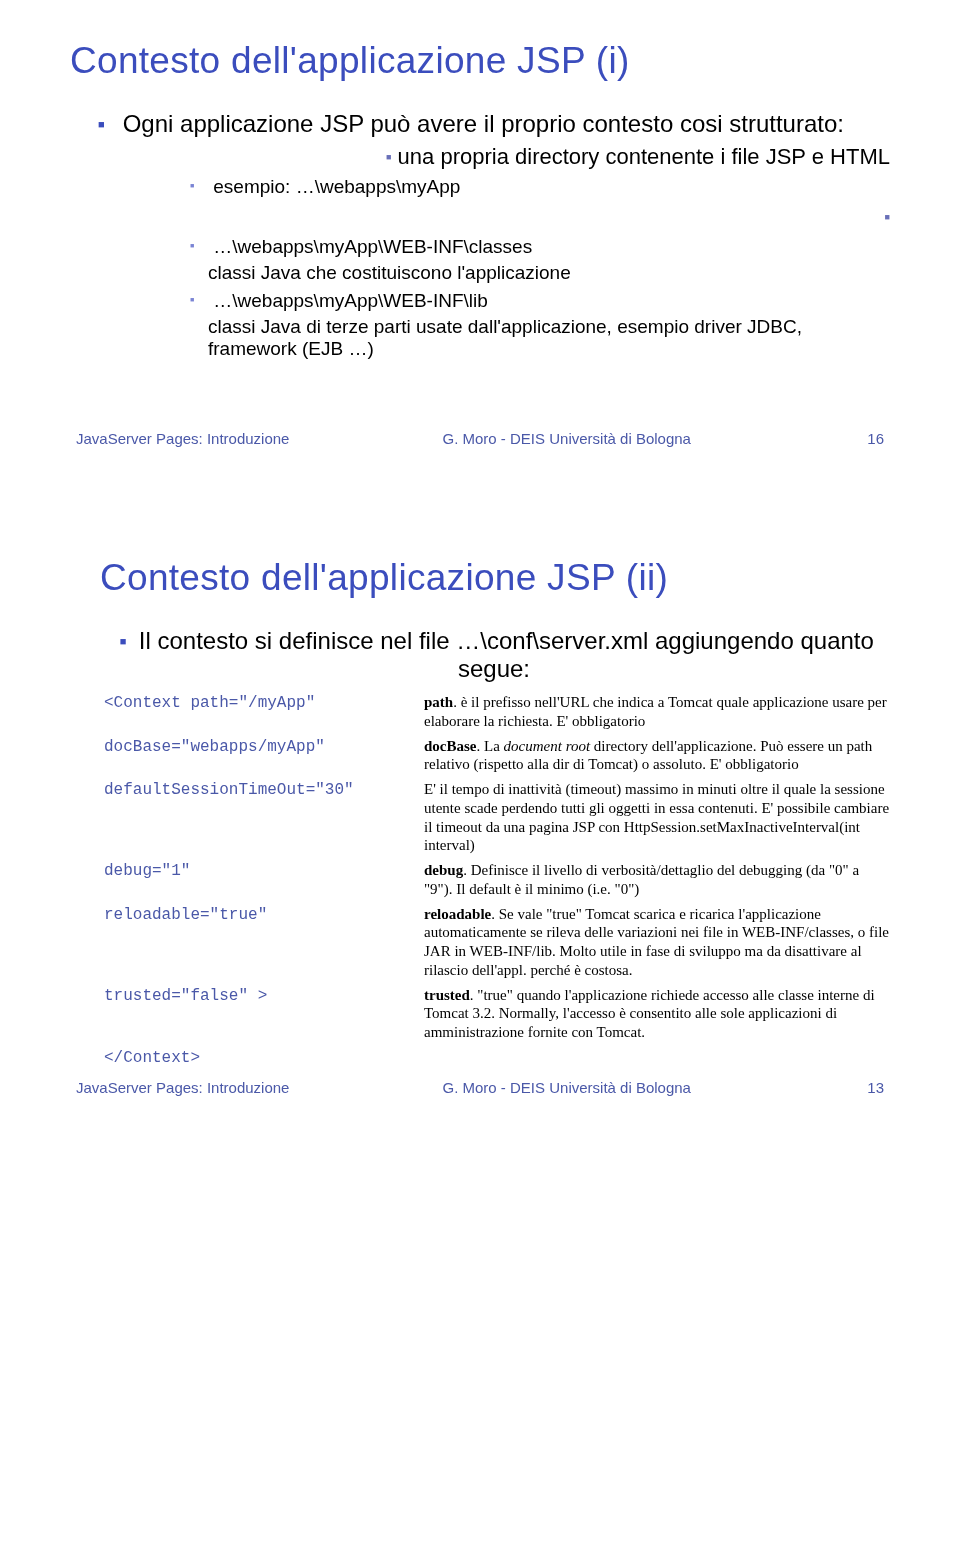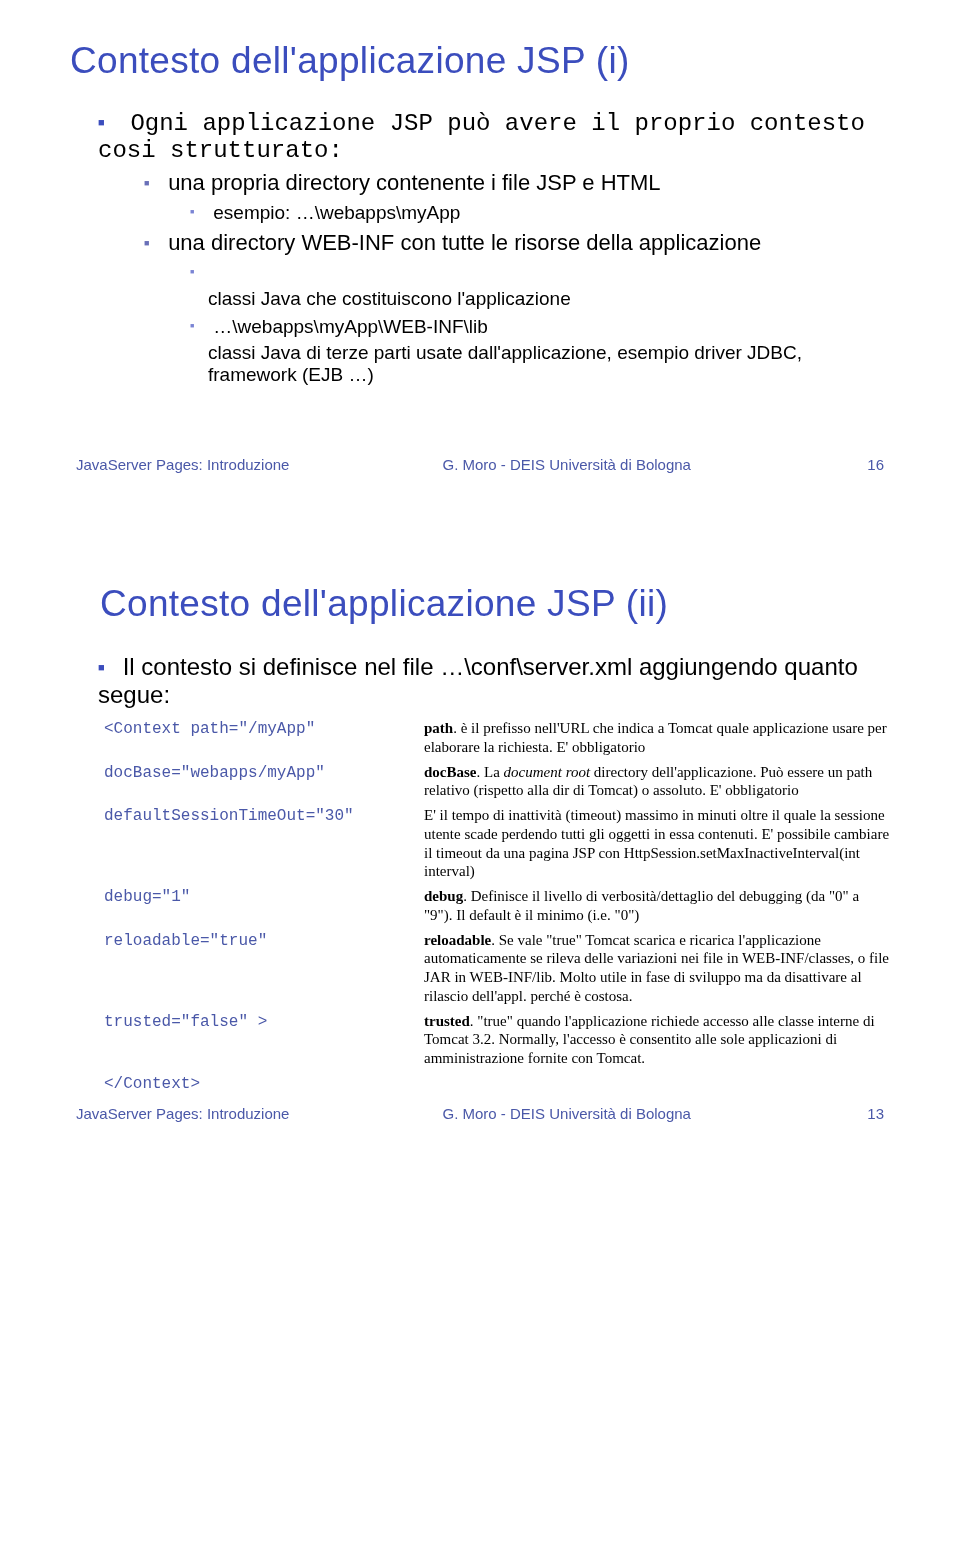--- a/index.html
+++ b/index.html
@@ -15,22 +15,22 @@
     padding:40px 70px 30px 70px;
     box-sizing:border-box;
   }
   .slide-title{
     color:#3b4dbd;
     font-size:37px;
     font-weight:400;
     margin:0 0 28px 0;
     letter-spacing:0.3px;
   }
-  .lvl1{margin:0 0 6px 28px;font-size:24px;font-family:Liberation Mono, monospace;}
-  .lvl2{margin:0 0 6px 74px;font-size:22px;}
+  .lvl1{margin:0 0 6px 28px;font-size:24px;}
+  .lvl2{margin:0 0 6px 74px;font-size:22px;text-align:right;}
   .lvl3{margin:0 0 6px 120px;font-size:19px;}
   .lvl3sub{margin:-2px 0 6px 138px;font-size:19px;}
   .bullet{display:inline-block;width:18px;color:#3b4dbd;}
   .bullet-sq::before{content:"■";font-size:11px;vertical-align:4px;}
   .bullet-sq2::before{content:"■";font-size:9px;vertical-align:4px;color:#6970b8;}
   .bullet-sq3::before{content:"■";font-size:7px;vertical-align:5px;color:#7a84d4;}
   .footer{
     display:flex;
     justify-content:space-between;
     font-size:15px;
@@ -51,21 +51,21 @@
     font-family:"Times New Roman",serif;
     font-size:15px;
     color:#000;
     line-height:1.25;
   }
   .desc-col b{font-weight:bold;margin-top:40px;}
   .desc-col i{font-style:italic;}
   .tworow{display:flex;align-items:flex-start;margin-bottom:6px;}
   .tworow .left{flex:0 0 320px;}
   .tworow .right{flex:1;}
-  .intro2{margin:0 0 10px 28px;font-size:24px;}
+  .intro2{margin:0 0 10px 28px;font-size:24px;text-align:center;}
 </style>
 </head>
 <body>
 
 <div class="slide">
   <h1 class="slide-title">Contesto dell'applicazione JSP (i)</h1>
 
   <p class="lvl1">
     <span class="bullet bullet-sq"></span>
     <span>Ogni applicazione JSP può avere il proprio contesto cosi strutturato:</span>
@@ -75,24 +75,24 @@
     <span class="bullet bullet-sq2"></span>
     <span>una propria directory contenente i file JSP e HTML</span>
   </p>
   <p class="lvl3">
     <span class="bullet bullet-sq3"></span>
     <span>esempio: …\webapps\myApp</span>
   </p>
 
   <p class="lvl2">
     <span class="bullet bullet-sq2"></span>
-    <span>una directory WEB-INF con tutte le risorse della applicazione</span>
   </p>
   <p class="lvl3">
     <span class="bullet bullet-sq3"></span>
+    <span>…\webapps\myApp\WEB-INF\classes</span>
   </p>
   <p class="lvl3sub">
     <span>classi Java che costituiscono l'applicazione</span>
   </p>
   <p class="lvl3">
     <span class="bullet bullet-sq3"></span>
     <span>…\webapps\myApp\WEB-INF\lib</span>
   </p>
   <p class="lvl3sub">
     <span>classi Java di terze parti usate dall'applicazione, esempio driver JDBC, framework (EJB …)</span>

